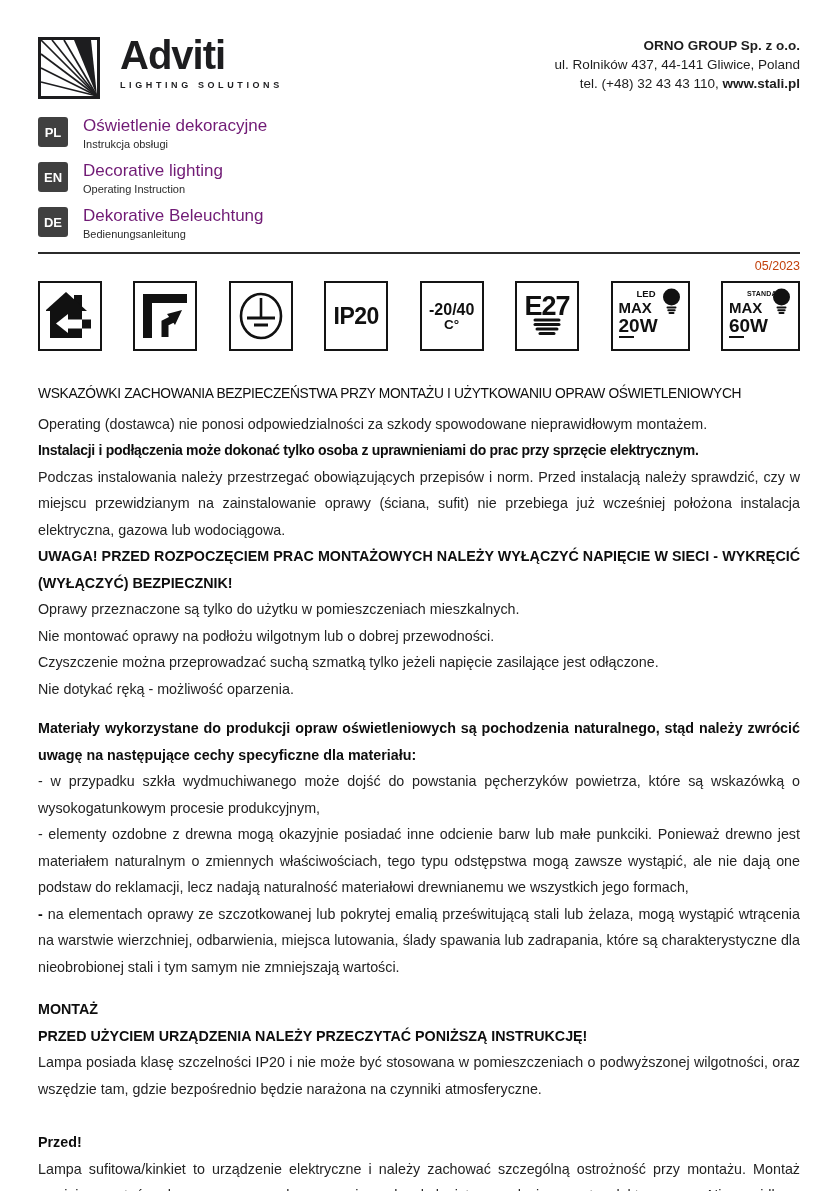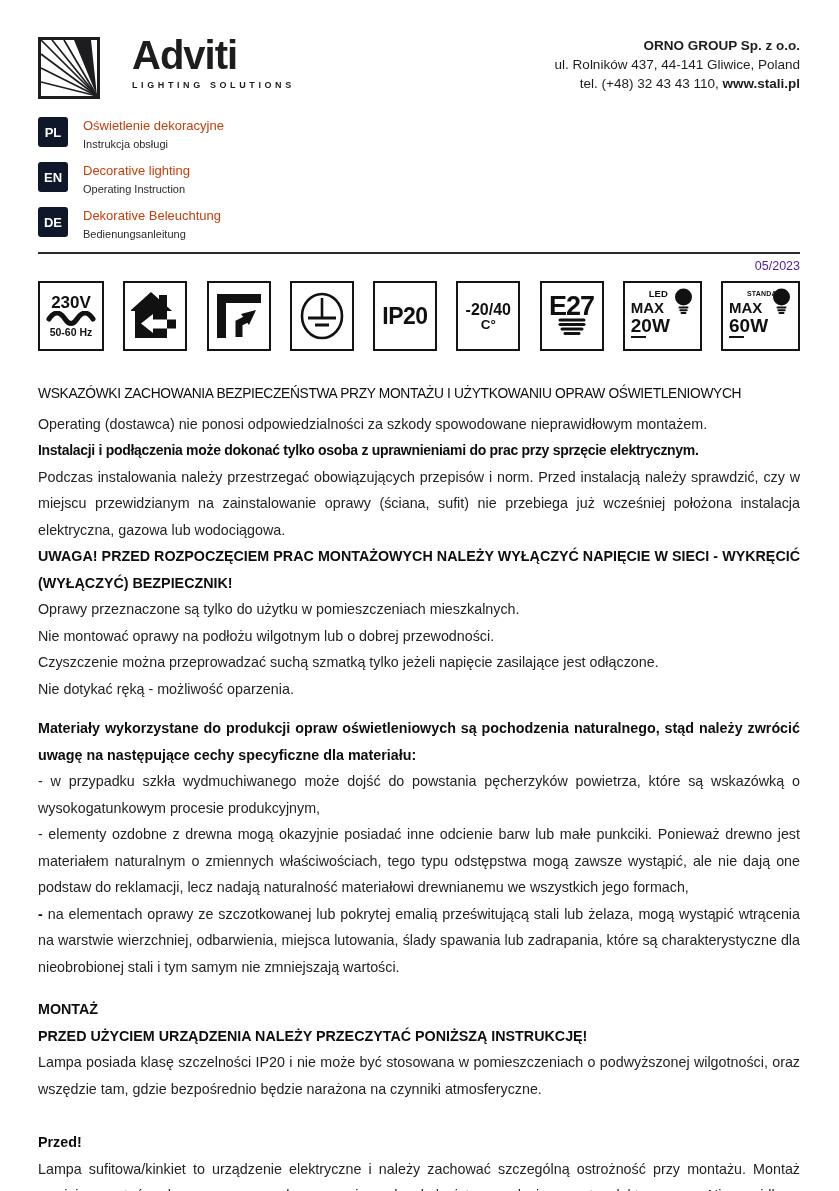--- a/index.html
+++ b/index.html
@@ -3,35 +3,35 @@
 <meta charset="utf-8">
 <style>
   html,body{margin:0;padding:0;background:#e8e8e8;}
   .page{
     width:839px;height:1191px;background:#ffffff;margin:0 auto;
     font-family:"Liberation Sans","DejaVu Sans",sans-serif;color:#222;
     overflow:hidden;box-sizing:border-box;padding:36px 39px 0 38px;position:relative;
   }
   
   .hdr{display:flex;justify-content:space-between;align-items:flex-start;}
-  .logo{display:flex;gap:32px;align-items:flex-start;}
+  .logo{display:flex;gap:20px;align-items:flex-start;}
   .logo-word{font-weight:bold;font-size:40px;line-height:38px;letter-spacing:-1px;color:#1d1d1f;}
   .logo-tag{font-weight:bold;font-size:9px;letter-spacing:3.6px;color:#1d1d1f;margin-top:6px;}
   .hdr-right{text-align:right;font-size:13.5px;line-height:19px;color:#1d1d1d;}
   .hdr-right .b1{font-weight:bold;}
   
   .langs{margin-top:17px;}
   .lang{display:flex;gap:15px;margin-bottom:12px;align-items:flex-start;}
-  .badge{width:30px;height:30px;background:#0f172a;color:#fff;font-weight:bold;font-size:13px;
+  .badge{width:30px;height:30px;background:#404040;color:#fff;font-weight:bold;font-size:13px;
          display:flex;align-items:center;justify-content:center;border-radius:3px;flex:none;}
-  .lang-title{font-size:13px;color:#c2410c;line-height:18px;}
+  .lang-title{font-size:17px;color:#701a75;line-height:18px;}
   .lang-sub{font-size:11px;color:#2a2a2a;margin-top:3px;}
   
   .rule{border:0;border-top:2px solid #2b2b2b;margin:4px 0 0 0;}
-  .date{text-align:right;font-size:12.5px;color:#4c1d95;margin-top:5px;}
+  .date{text-align:right;font-size:12.5px;color:#c2410c;margin-top:5px;}
   
   .icons{display:flex;justify-content:space-between;margin-top:8px;}
   .ibox{border:2.5px solid #141414;height:70px;box-sizing:border-box;flex:none;
         display:flex;flex-direction:column;align-items:center;justify-content:center;
         font-weight:bold;color:#101010;text-align:center;}
   .w66{width:66px}.w64{width:64px}.w79{width:79px}
   .ib-volt{font-size:17px;line-height:17px;}
   .ib-freq{font-size:10.5px;line-height:11px;}
   .ib-ip{font-size:23px;letter-spacing:-0.5px;}
   .ib-temp1{font-size:16px;line-height:17px;}
@@ -110,27 +110,20 @@
         <div class="lang-sub">Bedienungsanleitung</div>
       </div>
     </div>
   </div>
 
   <hr class="rule">
   <div class="date">05/2023</div>
 
   <div class="icons">
 
-    <div class="ibox w66">
-      <div class="ib-volt">230V</div>
-      <svg width="50" height="16" viewBox="0 0 50 16">
-        <path d="M3,8 Q11,-4 19,8 Q25,17 31,8 Q39,-4 47,8" fill="none" stroke="#111" stroke-width="5" stroke-linecap="round"></path>
-      </svg>
-      <div class="ib-freq">50-60 Hz</div>
-    </div>
 
     <div class="ibox w64">
       <svg width="48" height="48" viewBox="0 0 48 48">
         <rect x="28" y="3" width="8" height="15" fill="#111"></rect>
         <polygon points="20,0 41,19 -1,19" fill="#111"></polygon>
         <rect x="4" y="17" width="32" height="29" fill="#111"></rect>
         <polygon points="10,31.5 22,22 22,41" fill="#fff"></polygon>
         <rect x="21" y="27.5" width="15" height="9" fill="#fff"></rect>
         <rect x="36" y="27.5" width="9" height="9" fill="#111"></rect>
       </svg>

